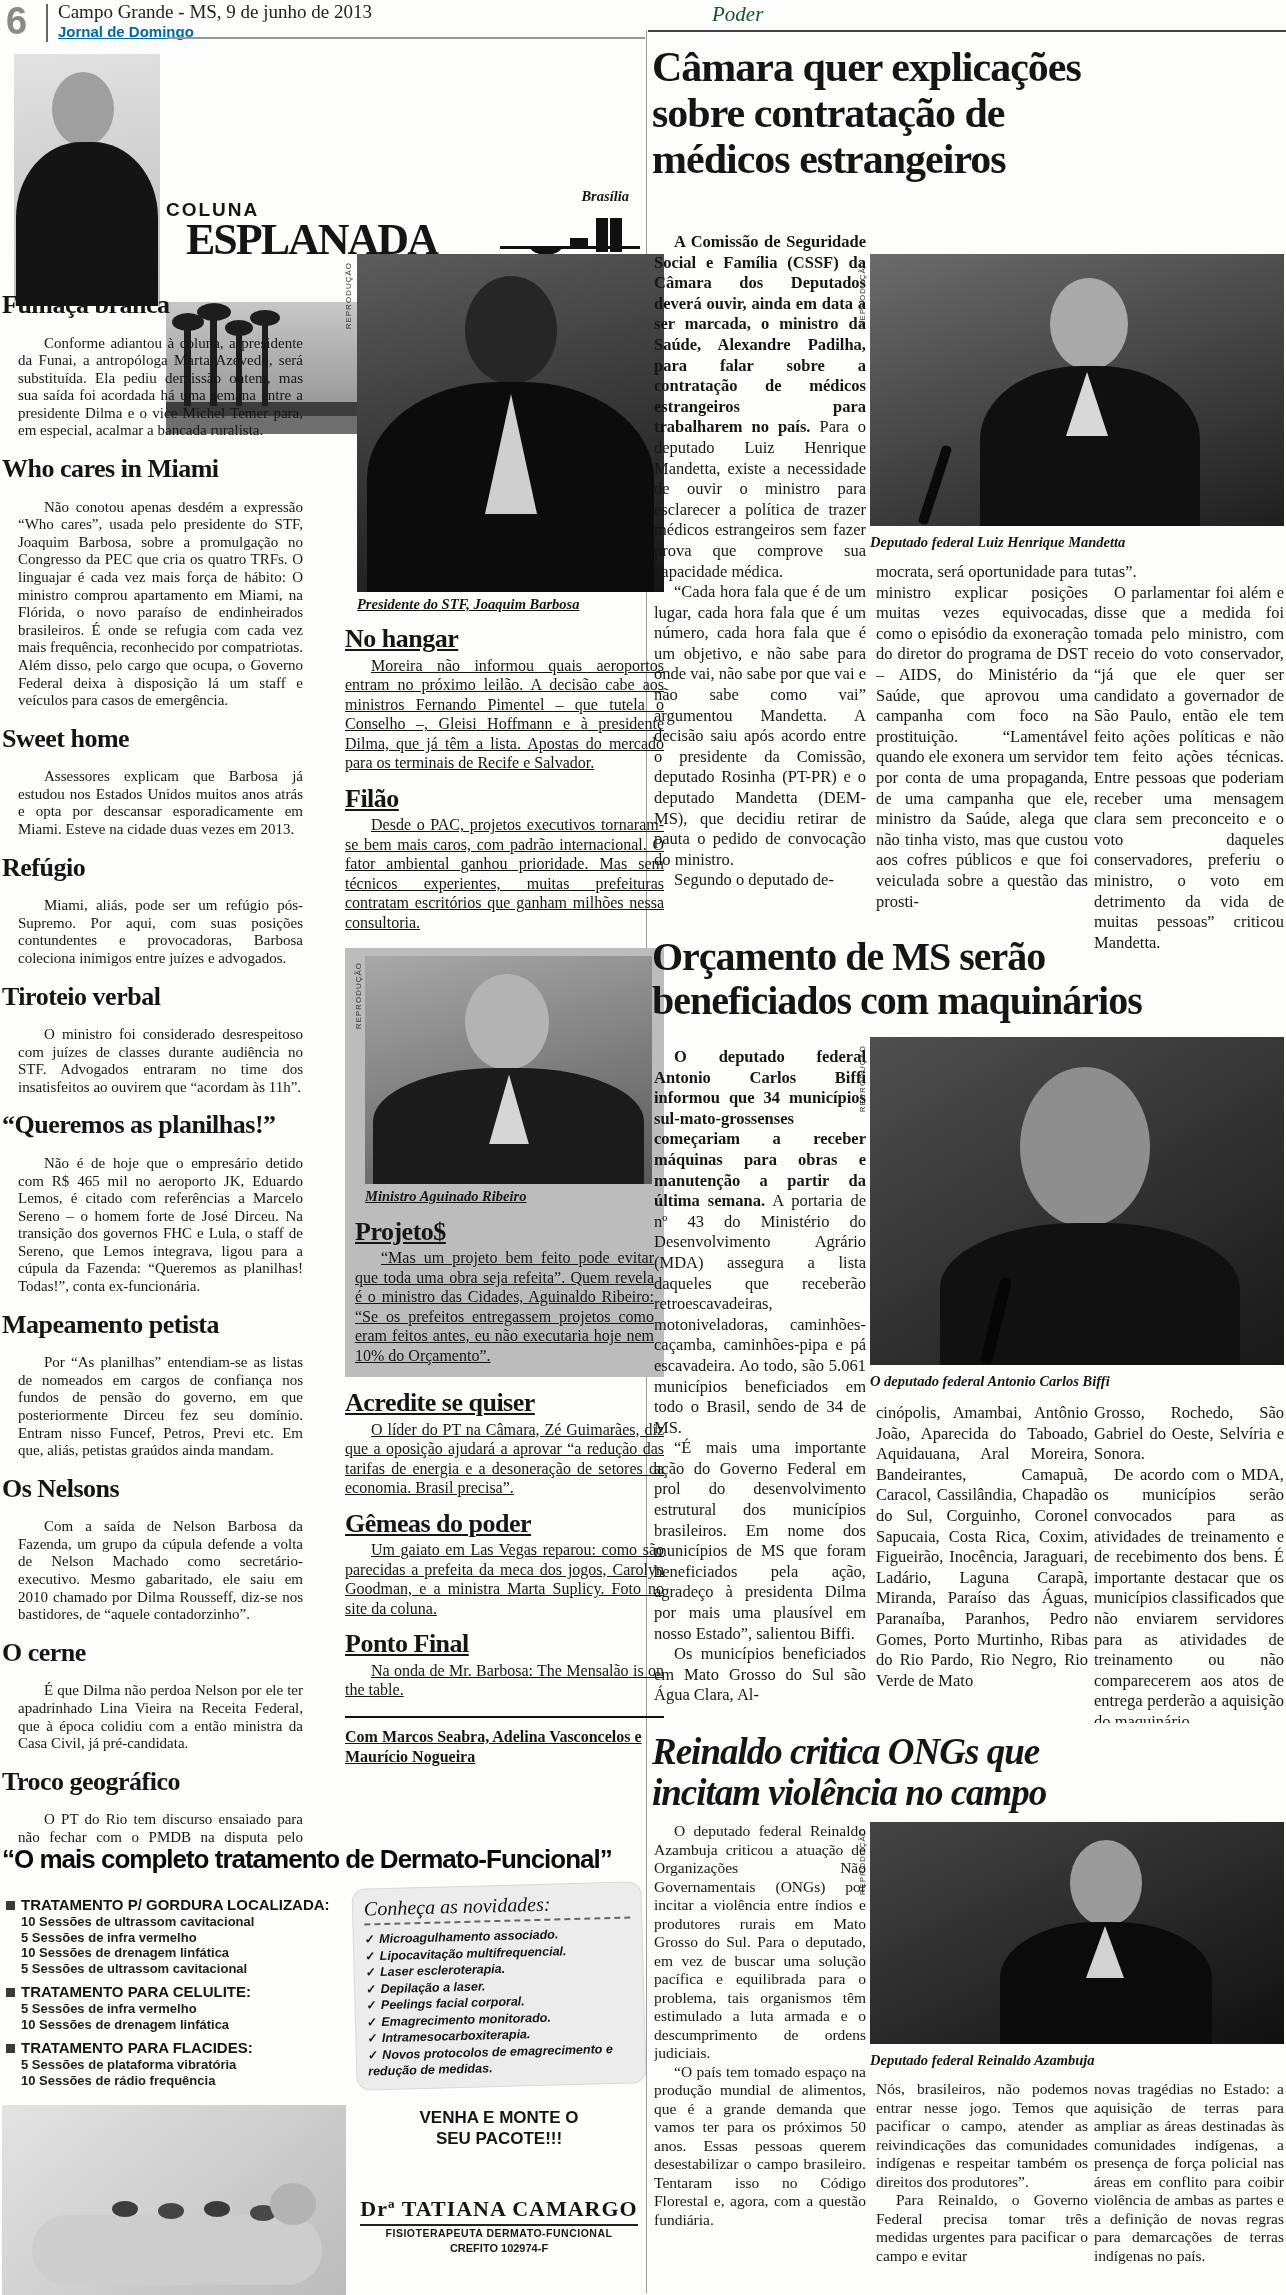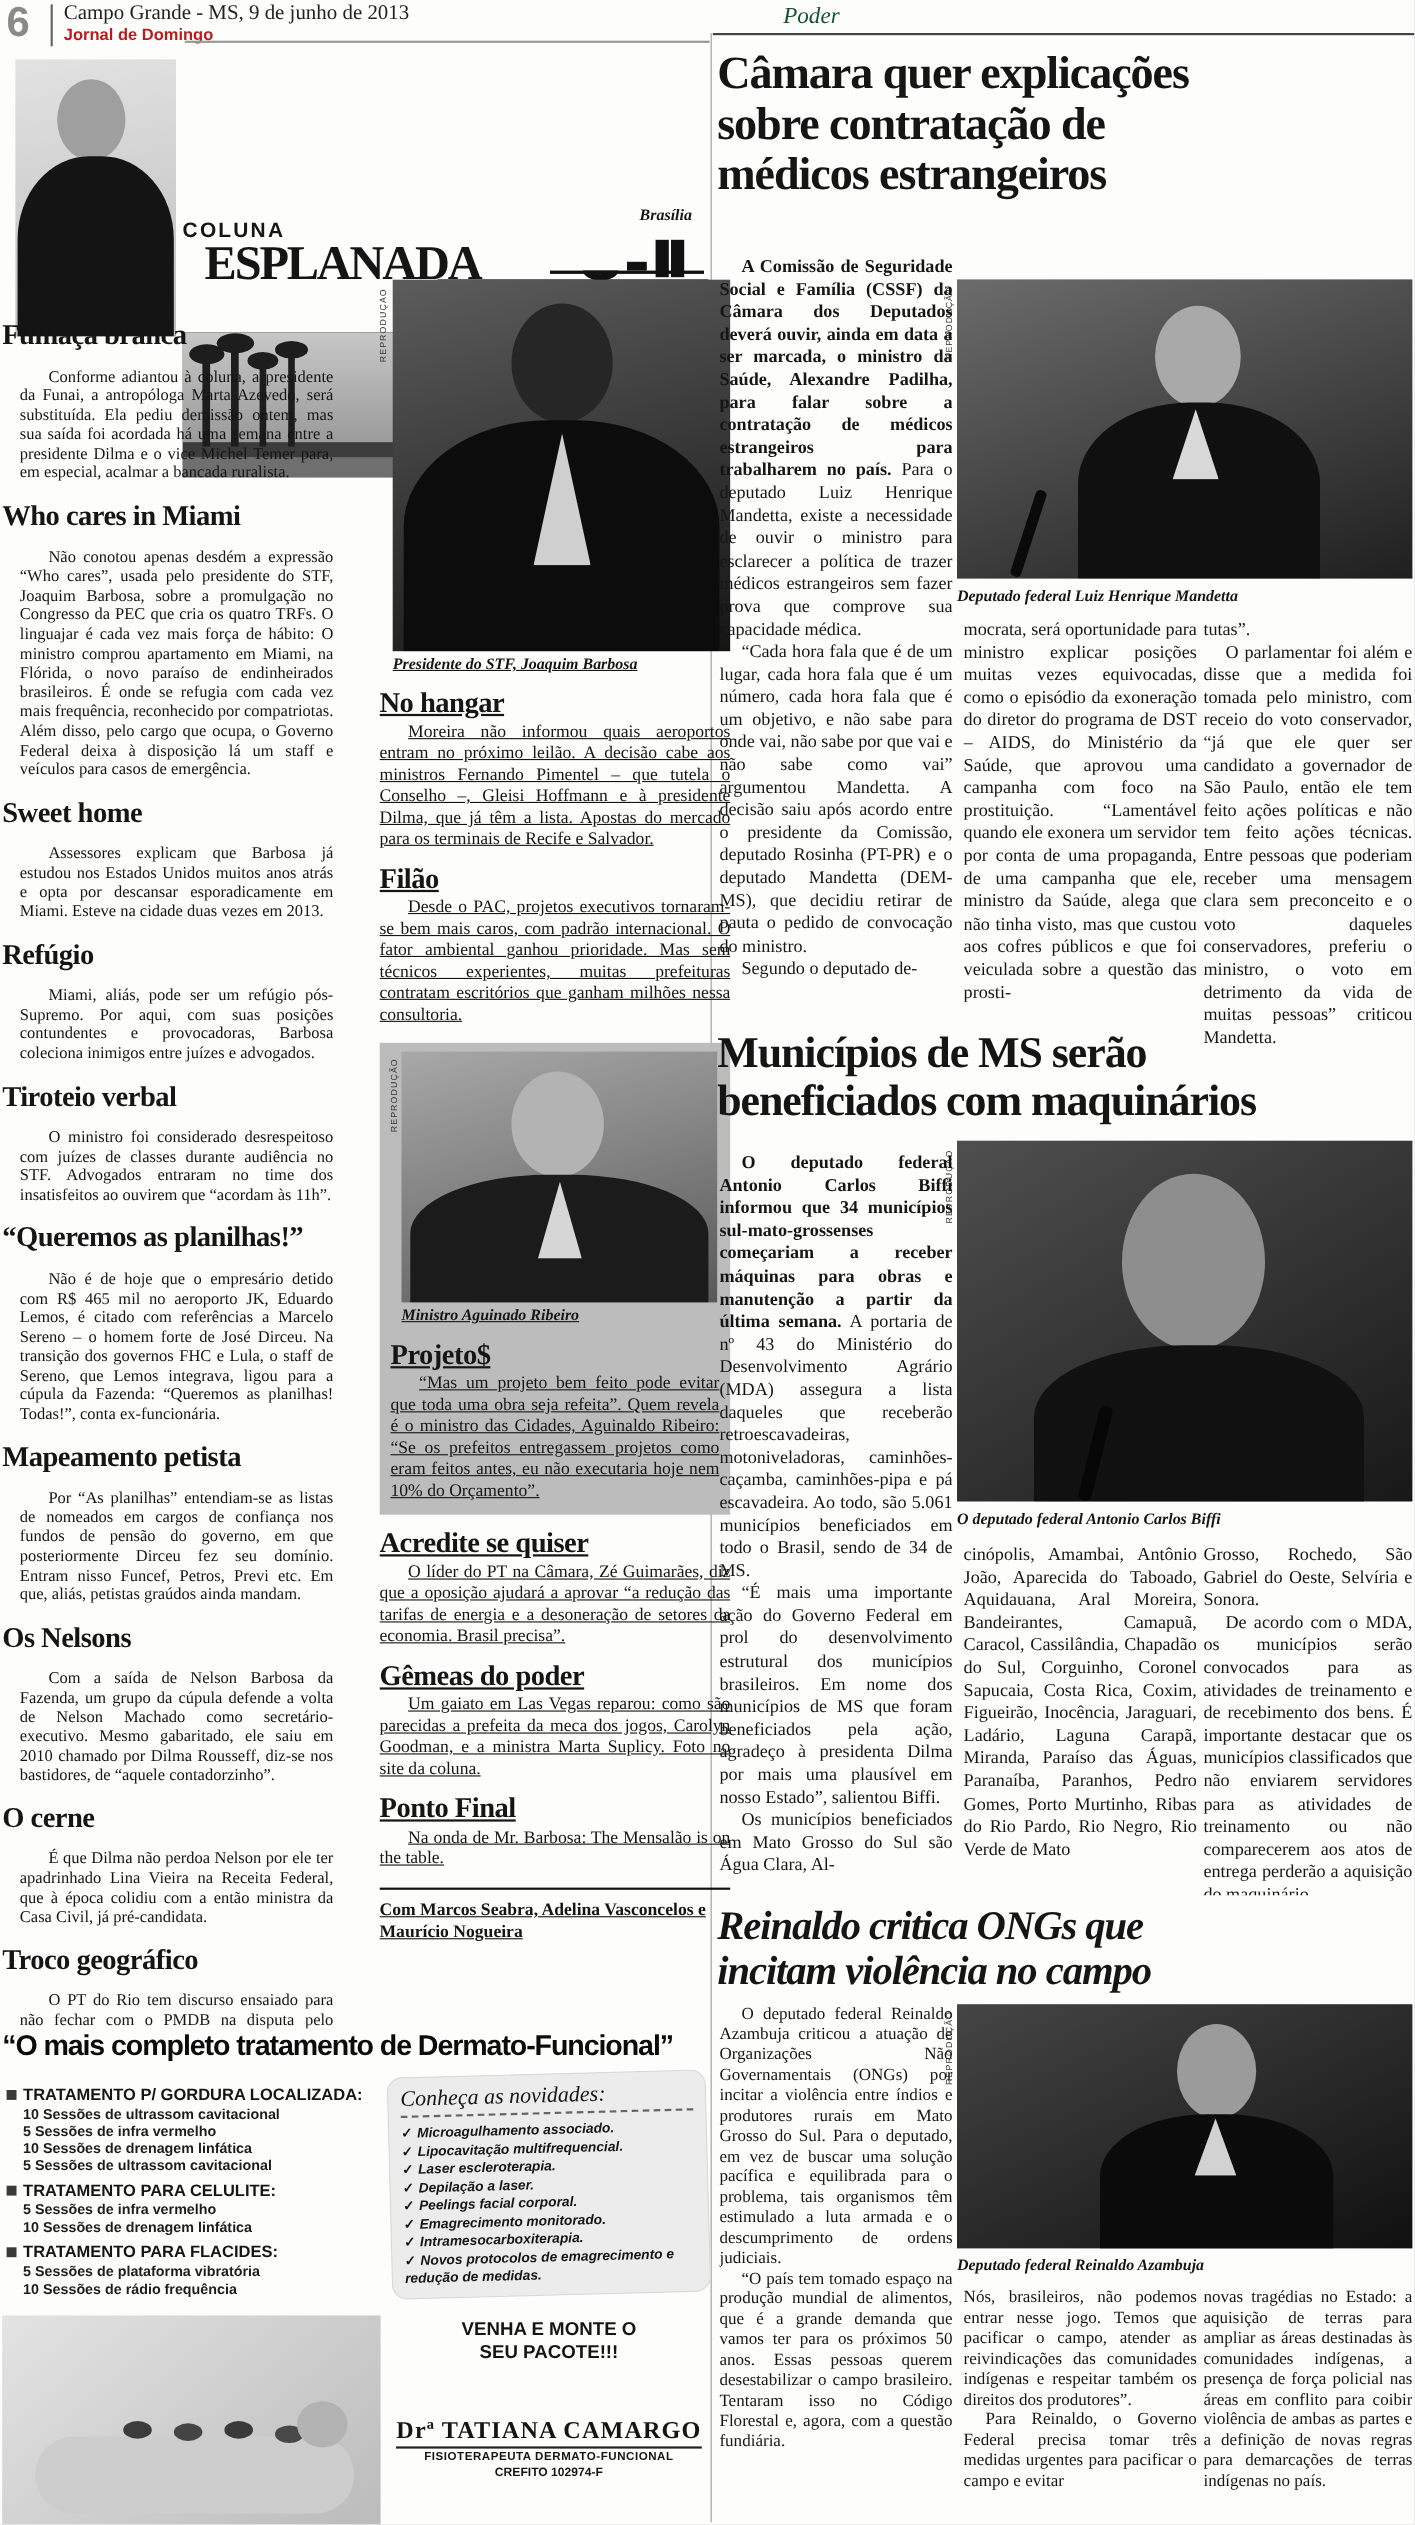--- a/index.html
+++ b/index.html
@@ -2,21 +2,21 @@
 <html lang="pt-BR"><head>
 <meta charset="utf-8">
 <style>
   html,body{margin:0;padding:0;background:#dcdcdc;}
   #page{position:relative;width:1286px;height:2295px;background:#fdfdfc;margin:0 auto;
         font-family:"Liberation Serif",serif;color:#151515;overflow:hidden;}
   .abs{position:absolute;}
   
   .page-num{font:bold 38px/1 "Liberation Sans",sans-serif;color:#8a8a8a;}
   .dateline{font:19px/1.1 "Liberation Serif",serif;color:#222;}
-  .paper-name{font:bold 15px/1.1 "Liberation Sans",sans-serif;color:#b91c1c;}
+  .paper-name{font:bold 15px/1.1 "Liberation Sans",sans-serif;color:#0369a1;text-decoration:underline;}
   .section-name{font:italic 21px/1.1 "Liberation Serif",serif;color:#14532d;}
   .hrule{background:#555;height:2px;}
   .vrule{background:#9a9a9a;width:1px;}
   
   .kicker{font:bold 19px/1 "Liberation Sans",sans-serif;letter-spacing:2px;}
   .masthead{font:bold 44px/1 "Liberation Serif",serif;letter-spacing:-2px;}
   .por-byline{font:bold 14px/1.1 "Liberation Serif",serif;text-align:right;}
   .cap{font:italic bold 14.5px/1.2 "Liberation Serif",serif;margin:4px 0 0;}
   .cap-right{text-align:right;}
   
@@ -237,21 +237,21 @@
       <p class="art-p" style="text-indent:0;">mocrata, será oportunidade para ministro explicar posições muitas vezes equivocadas, como o episódio da exoneração do diretor do programa de DST – AIDS, do Ministério da Saúde, que aprovou uma campanha com foco na prostituição. “Lamentável quando ele exonera um servidor por conta de uma propaganda, de uma campanha que ele, ministro da Saúde, alega que não tinha visto, mas que custou aos cofres públicos e que foi veiculada sobre a questão das prosti-</p>
     </div>
     <div class="col" style="left:442px;top:524px;width:190px;height:424px;">
       <p class="art-p" style="text-indent:0;">tutas”.</p>
       <p class="art-p">O parlamentar foi além e disse que a medida foi tomada pelo ministro, com receio do voto conservador, “já que ele quer ser candidato a governador de São Paulo, então ele tem feito ações políticas e não tem feito ações técnicas. Entre pessoas que poderiam receber uma mensagem clara sem preconceito e o voto daqueles conservadores, preferiu o ministro, o voto em detrimento da vida de muitas pessoas” criticou Mandetta.</p>
     </div>
   </div>
 
   <div class="abs" style="left:652px;top:935px;width:632px;height:792px;">
     <div class="abs art-h1" style="left:0;top:0;width:590px;font-size:40px;">
-      <div>Municípios de MS serão</div>
+      <div>Orçamento de MS serão</div>
       <div>beneficiados com maquinários</div>
     </div>
     <span class="vcredit" style="left:207px;top:110px;">REPRODUÇÃO</span>
     <div class="abs ph" style="left:218px;top:102px;width:414px;height:328px;background:linear-gradient(150deg,#4f4f4f,#181818);">
       <div class="face" style="left:150px;top:30px;width:130px;height:160px;background:#8e8e8e;"></div>
       <div class="torso" style="left:70px;top:186px;width:300px;height:142px;background:#111;"></div>
       <div class="abs" style="left:120px;top:240px;width:12px;height:88px;background:#060606;border-radius:5px;transform:rotate(14deg);"></div>
     </div>
     <p class="abs cap" style="left:218px;top:434px;width:414px;">O deputado federal Antonio Carlos Biffi</p>
     <div class="col" style="left:2px;top:112px;width:212px;height:676px;">

